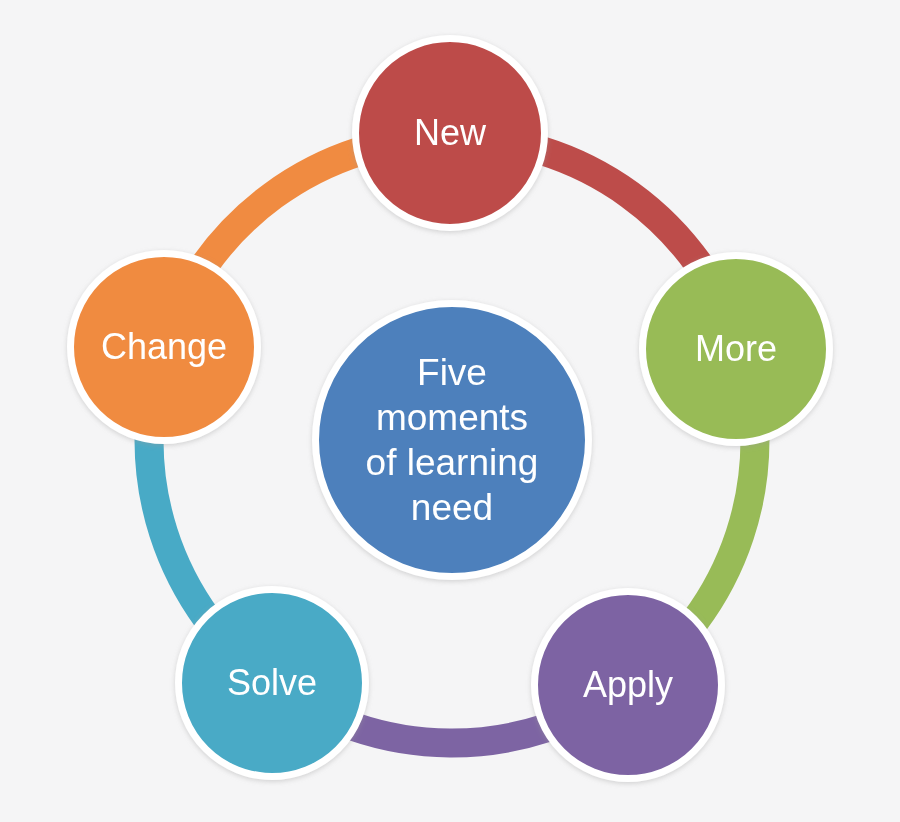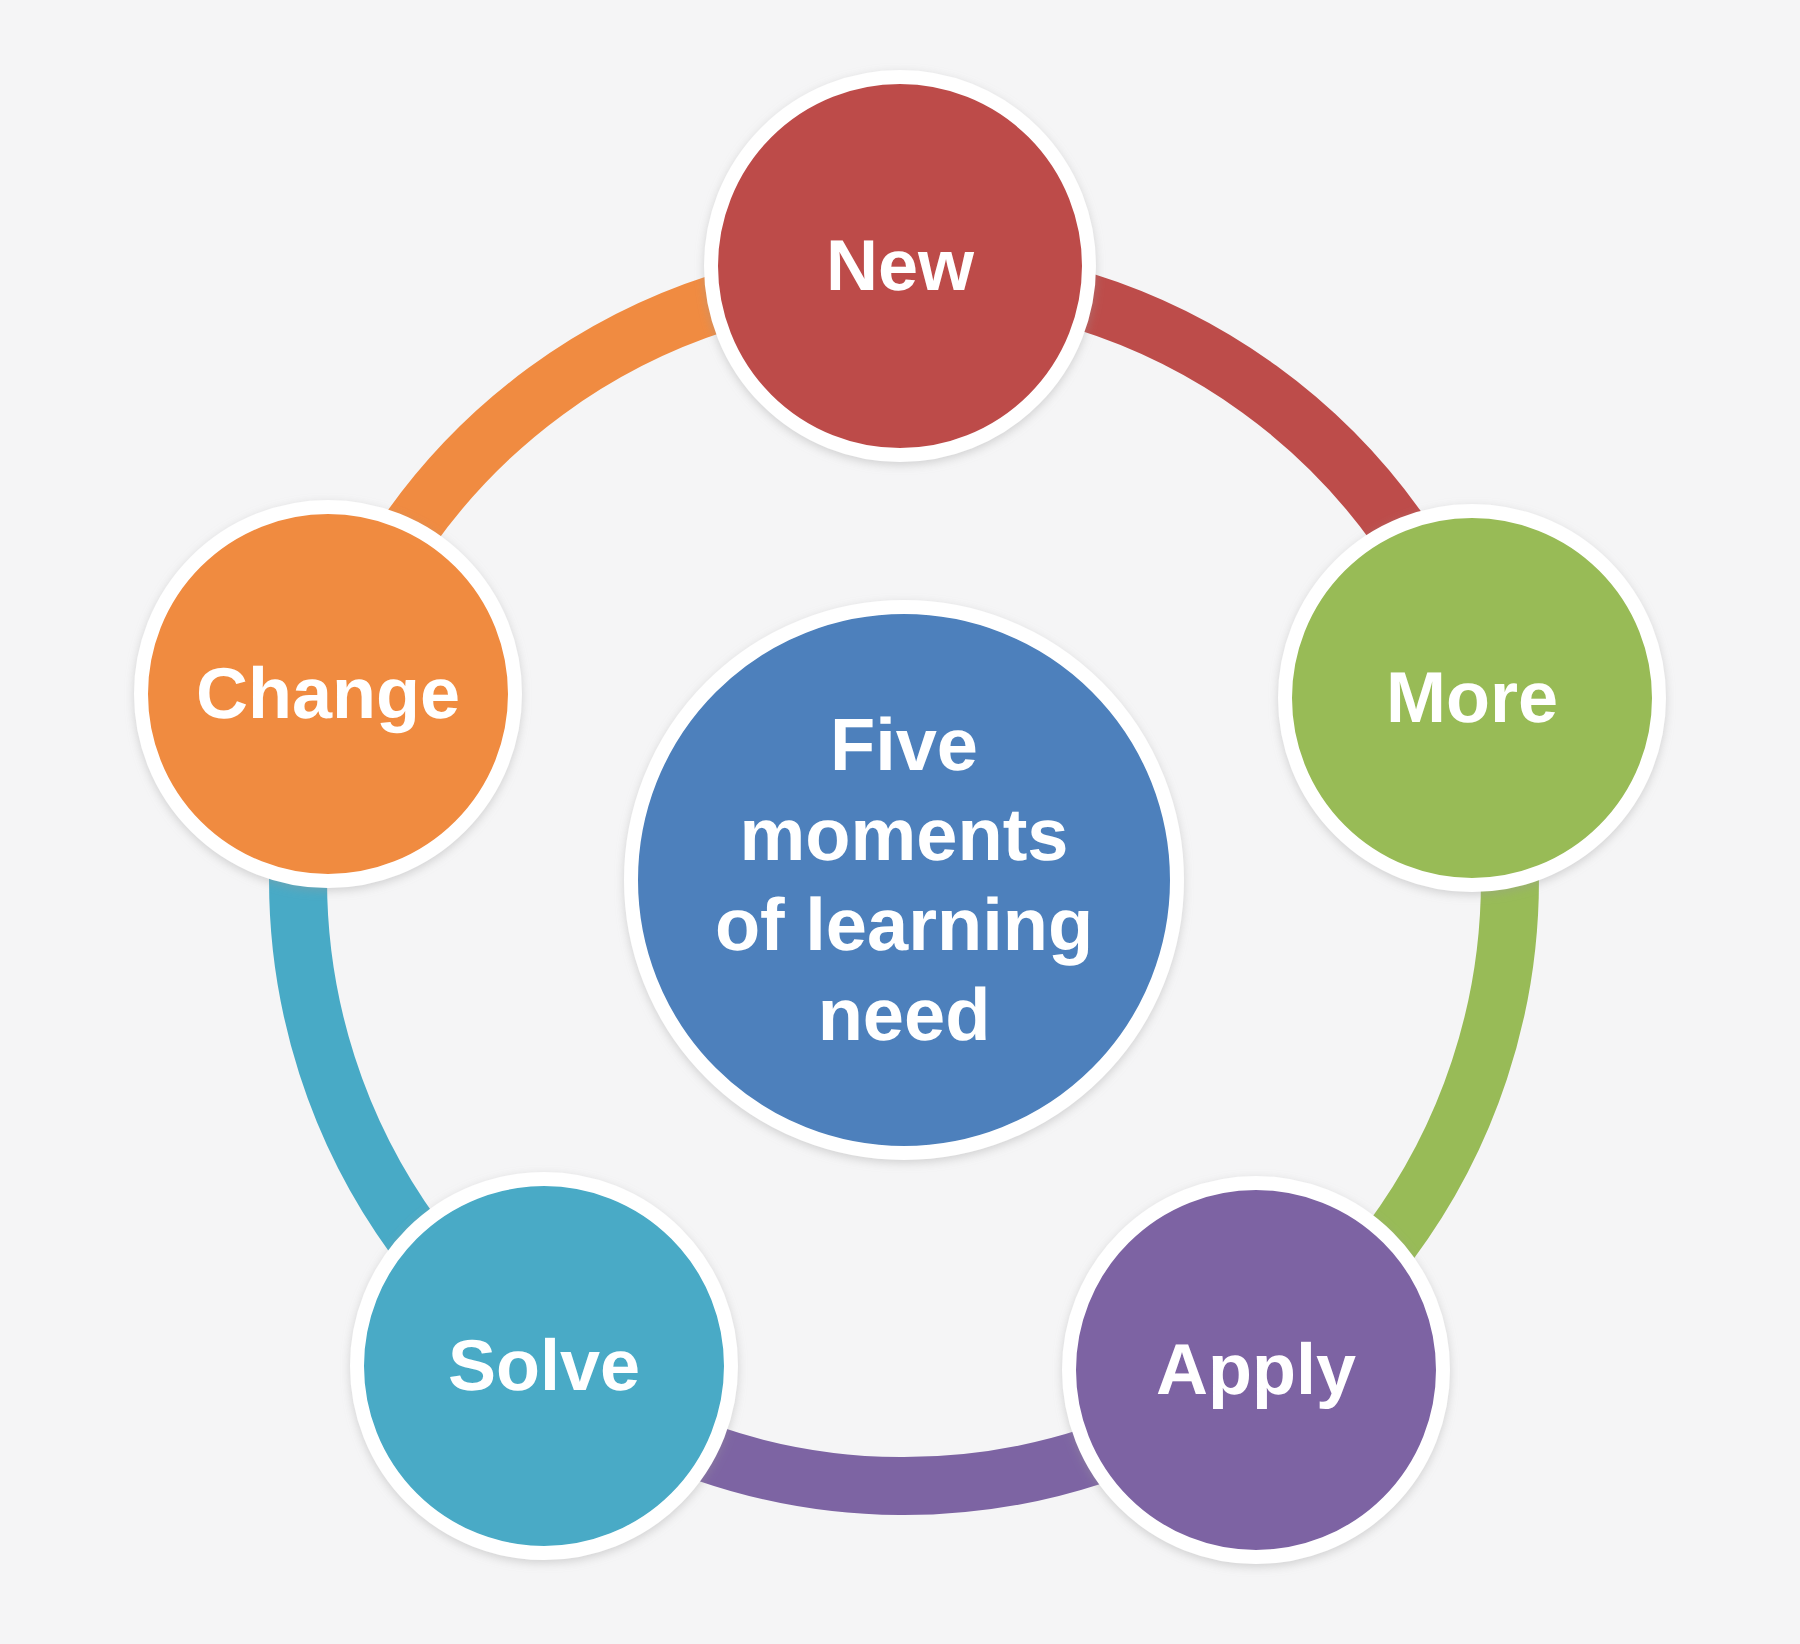--- a/index.html
+++ b/index.html
@@ -7,21 +7,20 @@
     padding: 0;
     background: #F5F5F6;
     font-family: "Liberation Sans", "DejaVu Sans", sans-serif;
   }
   .stage {
     position: relative;
     width: 900px;
     height: 822px;
     overflow: hidden;
     background: #F5F5F6;
-    font-weight: bold;
   }
   svg text {
     font-family: "Liberation Sans", "DejaVu Sans", sans-serif;
     fill: #FFFFFF;
   }
 </style>
 </head>
 <body style="background: rgb(245, 245, 246);">
 
 <div class="stage" style="background: rgb(245, 245, 246);">

